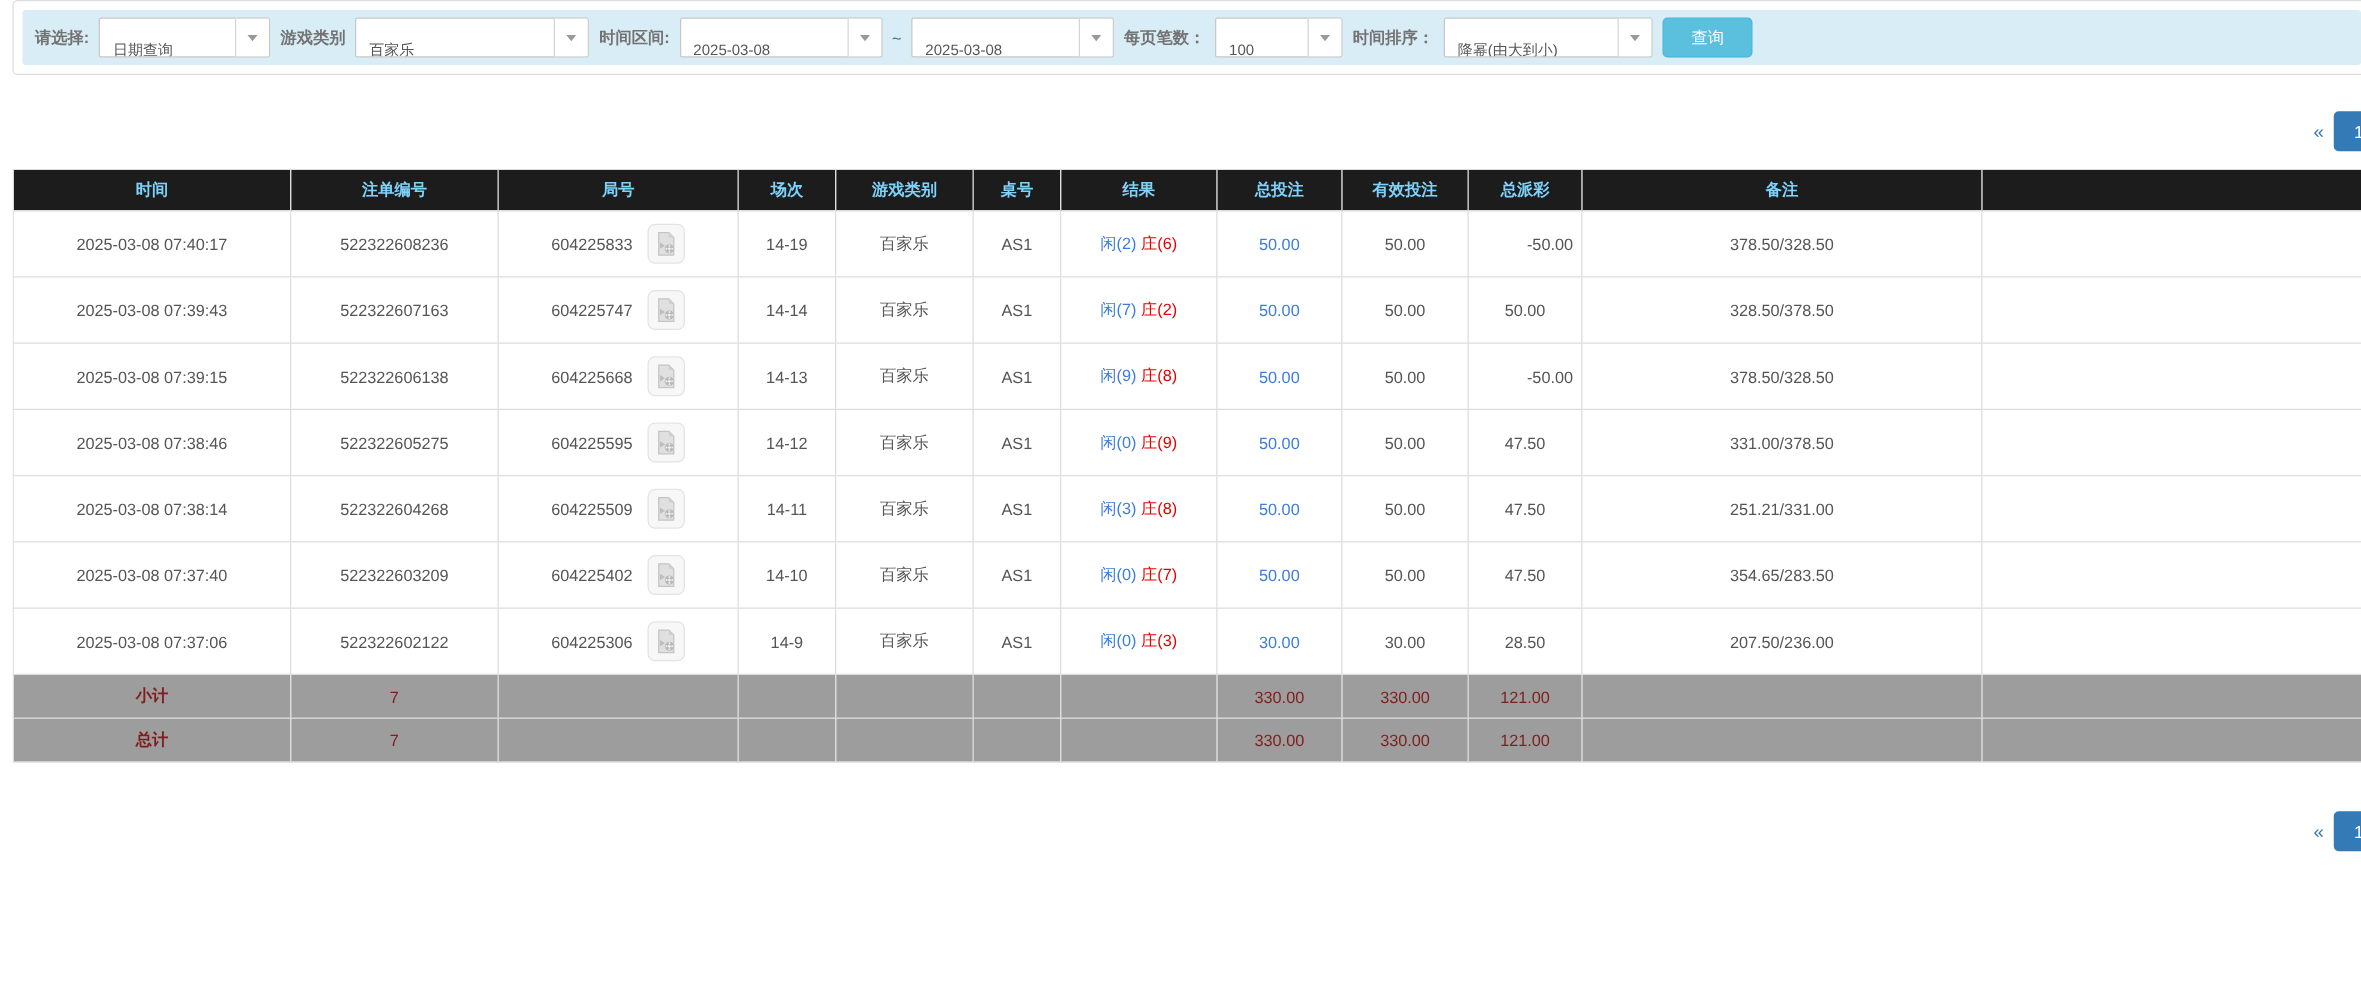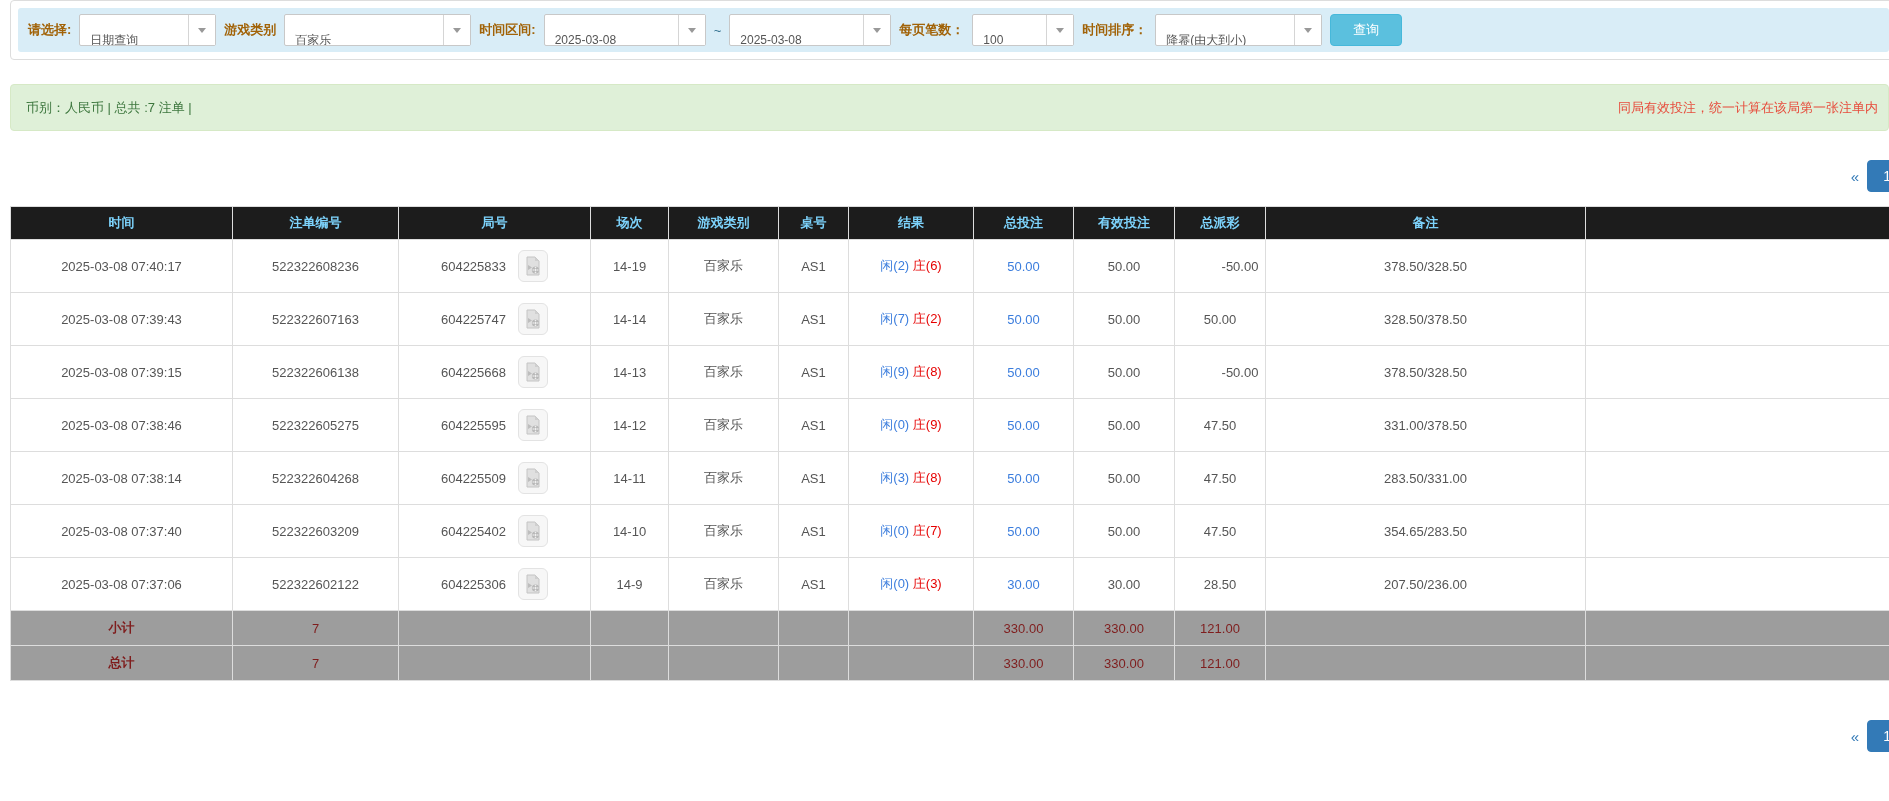--- a/index.html
+++ b/index.html
@@ -5,21 +5,21 @@
   html,body{margin:0;padding:0;background:#fff;}
   .page{position:relative;width:1889px;height:801px;overflow:hidden;background:#fff;
         font-family:"Liberation Sans","DejaVu Sans",sans-serif;color:#444;}
   
   .page-title{font-size:21px;color:#333;font-weight:400;margin:14px 0 10px 10px;}
   
   .filter-panel{margin-left:10px;margin-right:-8px;border:1px solid #ddd;border-radius:4px;
                 background:#fff;padding:7px;}
   .filter-bar{background:#d9edf7;border-radius:3px;padding:6px 10px;display:flex;
               align-items:center;gap:8px;white-space:nowrap;}
-  .f-label{color:#a16207;font-weight:bold;font-size:13px;}
+  .f-label{color:#737373;font-weight:bold;font-size:13px;}
   .combo{display:flex;align-items:stretch;height:30px;border:1px solid #c8c8c8;
          border-radius:2px;background:#fff;cursor:pointer;}
   .combo-text{padding:11px 10px;line-height:28px;font-size:12px;color:#555;overflow:hidden;}
   .combo-arrow{width:26px;border-left:1px solid #d5d5d5;display:flex;align-items:center;
                justify-content:center;background:#fff;}
   .caret{width:0;height:0;border-left:4px solid transparent;border-right:4px solid transparent;
          border-top:5px solid #999;}
   .tilde{color:#31708f;font-size:13px;}
   .btn-search{background:#5bc0de;color:#fff;border:1px solid #46b8da;border-radius:4px;
               font-size:13px;padding:6px 22px;cursor:pointer;}
@@ -106,24 +106,20 @@
         <div class="combo-text" style="flex:1">降幂(由大到小)</div>
         <div class="combo-arrow">
             <span class="caret"></span>
           </div>
       </div>
 
       <button class="btn-search">查询</button>
     </div>
   </div>
 
-  <div class="summary-bar">
-    <span class="summary-left">币别：人民币 | 总共 :7 注单 |</span>
-    <span class="summary-note">同局有效投注，统一计算在该局第一张注单内</span>
-  </div>
 
   <div class="pager-row">
     <div class="pager">
       <a class="pg-prev">«</a>
       <a class="pg-active">1</a>
     </div>
   </div>
 
   <div class="grid-wrap">
     <table class="grid">
@@ -328,21 +324,21 @@
     <td>AS1</td>
     <td>
       <span class="res-player">闲(3)</span>
       <span class="res-banker">庄(8)</span>
     </td>
     <td>
       <a class="bet-link">50.00</a>
     </td>
     <td>50.00</td>
     <td>47.50</td>
-    <td>283.50/331.00</td>
+    <td>251.21/331.00</td>
     <td></td>
   </tr>
           <tr>
     <td>2025-03-08 07:37:40</td>
     <td>522322603209</td>
     <td>
       <div class="round-cell">
         <span>604225402</span>
         <button class="video-btn">
           <svg width="18" height="20" viewBox="0 0 18 20">

